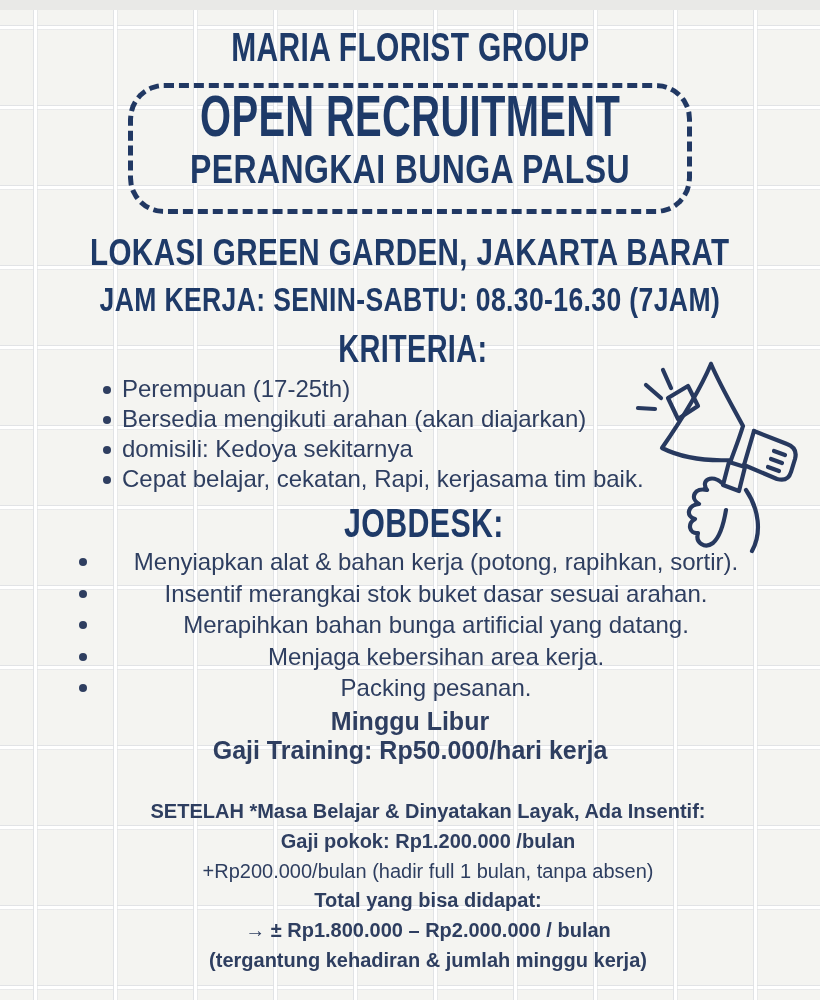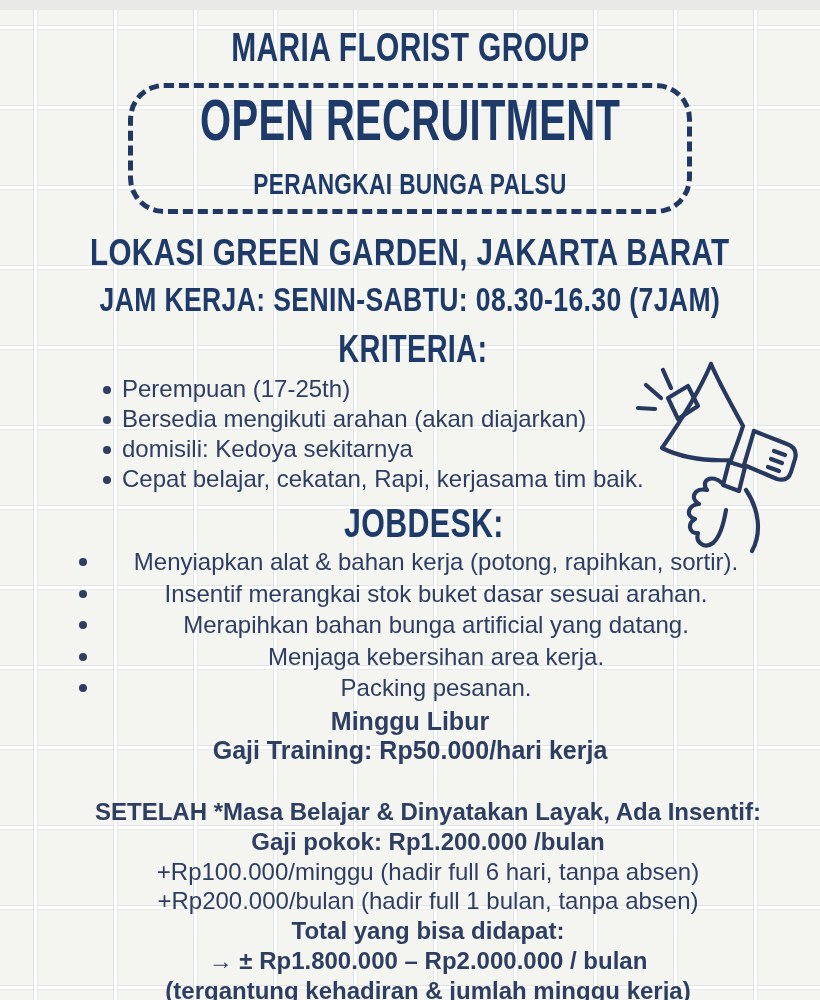--- a/index.html
+++ b/index.html
@@ -28,26 +28,26 @@
     font-weight:bold;
     letter-spacing:0.5px;
   }
   .brand { top:14px; font-size:41px; }
   .banner-box {
     position:absolute; top:73px; left:128px;
     width:564px; height:131px;
     border:5px dashed #21386388;
     border-color:#213863;
     border-radius:36px;
-    display:flex; flex-direction:column; justify-content:center; align-items:center;
-    gap:15px;
+    display:flex; flex-direction:column; align-items:center;
+    gap:4px;
   }
   .banner-title { font-size:57px; line-height:56px; }
   .banner-title .cond { transform:scaleX(0.70); }
-  .banner-sub { font-size:29px; line-height:42px; }
+  .banner-sub { font-size:41px; line-height:42px; }
   .banner-sub .cond { transform:scaleX(0.78); }
   .loc-line { top:222px; font-size:37px; }
   .loc-line .cond { transform:scaleX(0.80); }
   .jam-line { top:270px; font-size:34px; }
   .jam-line .cond { transform:scaleX(0.78); }
   .kriteria-head { top:317px; font-size:39px;padding-left:6px; }
   .kriteria-head .cond { transform:scaleX(0.74); }
   .jobdesk-head { top:490px; font-size:41px;padding-left:28px; }
   .jobdesk-head .cond { transform:scaleX(0.74); }
 
@@ -66,21 +66,21 @@
   }
   ul.kriteria-list { top:364px; left:98px; width:600px; }
   ul.kriteria-list li { line-height:30px; }
   ul.jobdesk-list { top:536px; left:74px; width:700px;text-align:center; }
   ul.jobdesk-list li { line-height:31.5px; }
 
   .training-block { top:697px; }
   .training-block div { font-size:25px; line-height:29px; font-weight:bold; color:#2e3e60; }
 
   .comp-block { top:787px; }
-  .comp-block div { font-size:24px; line-height:29.8px; color:#2e3e60;padding-left:36px; }
+  .comp-block div { font-size:20px; line-height:29.8px; color:#2e3e60;padding-left:36px; }
   .comp-block .b { font-weight:bold; }
   .comp-block .r { font-weight:normal; }
 
   .megaphone {
     position:absolute; left:622px; top:340px;
     width:192px; height:212px;
   }
 </style>
 </head>
 <body>
@@ -159,20 +159,19 @@
   </ul>
 
   <div class="center training-block">
     <div>Minggu Libur</div>
     <div>Gaji Training: Rp50.000/hari kerja</div>
   </div>
 
   <div class="center comp-block">
     <div class="b">SETELAH *Masa Belajar &amp; Dinyatakan Layak, Ada Insentif:</div>
     <div class="b">Gaji pokok: Rp1.200.000 /bulan</div>
-    <div class="r">+Rp100.000/minggu  (hadir full 6 hari, tanpa absen)</div>
     <div class="r">+Rp200.000/bulan (hadir full 1 bulan, tanpa absen)</div>
     <div class="b">Total yang bisa didapat:</div>
     <div class="b">→ ± Rp1.800.000 – Rp2.000.000 / bulan</div>
     <div class="b">(tergantung kehadiran &amp; jumlah minggu kerja)</div>
   </div>
 
 </div>
 
 </body></html>

